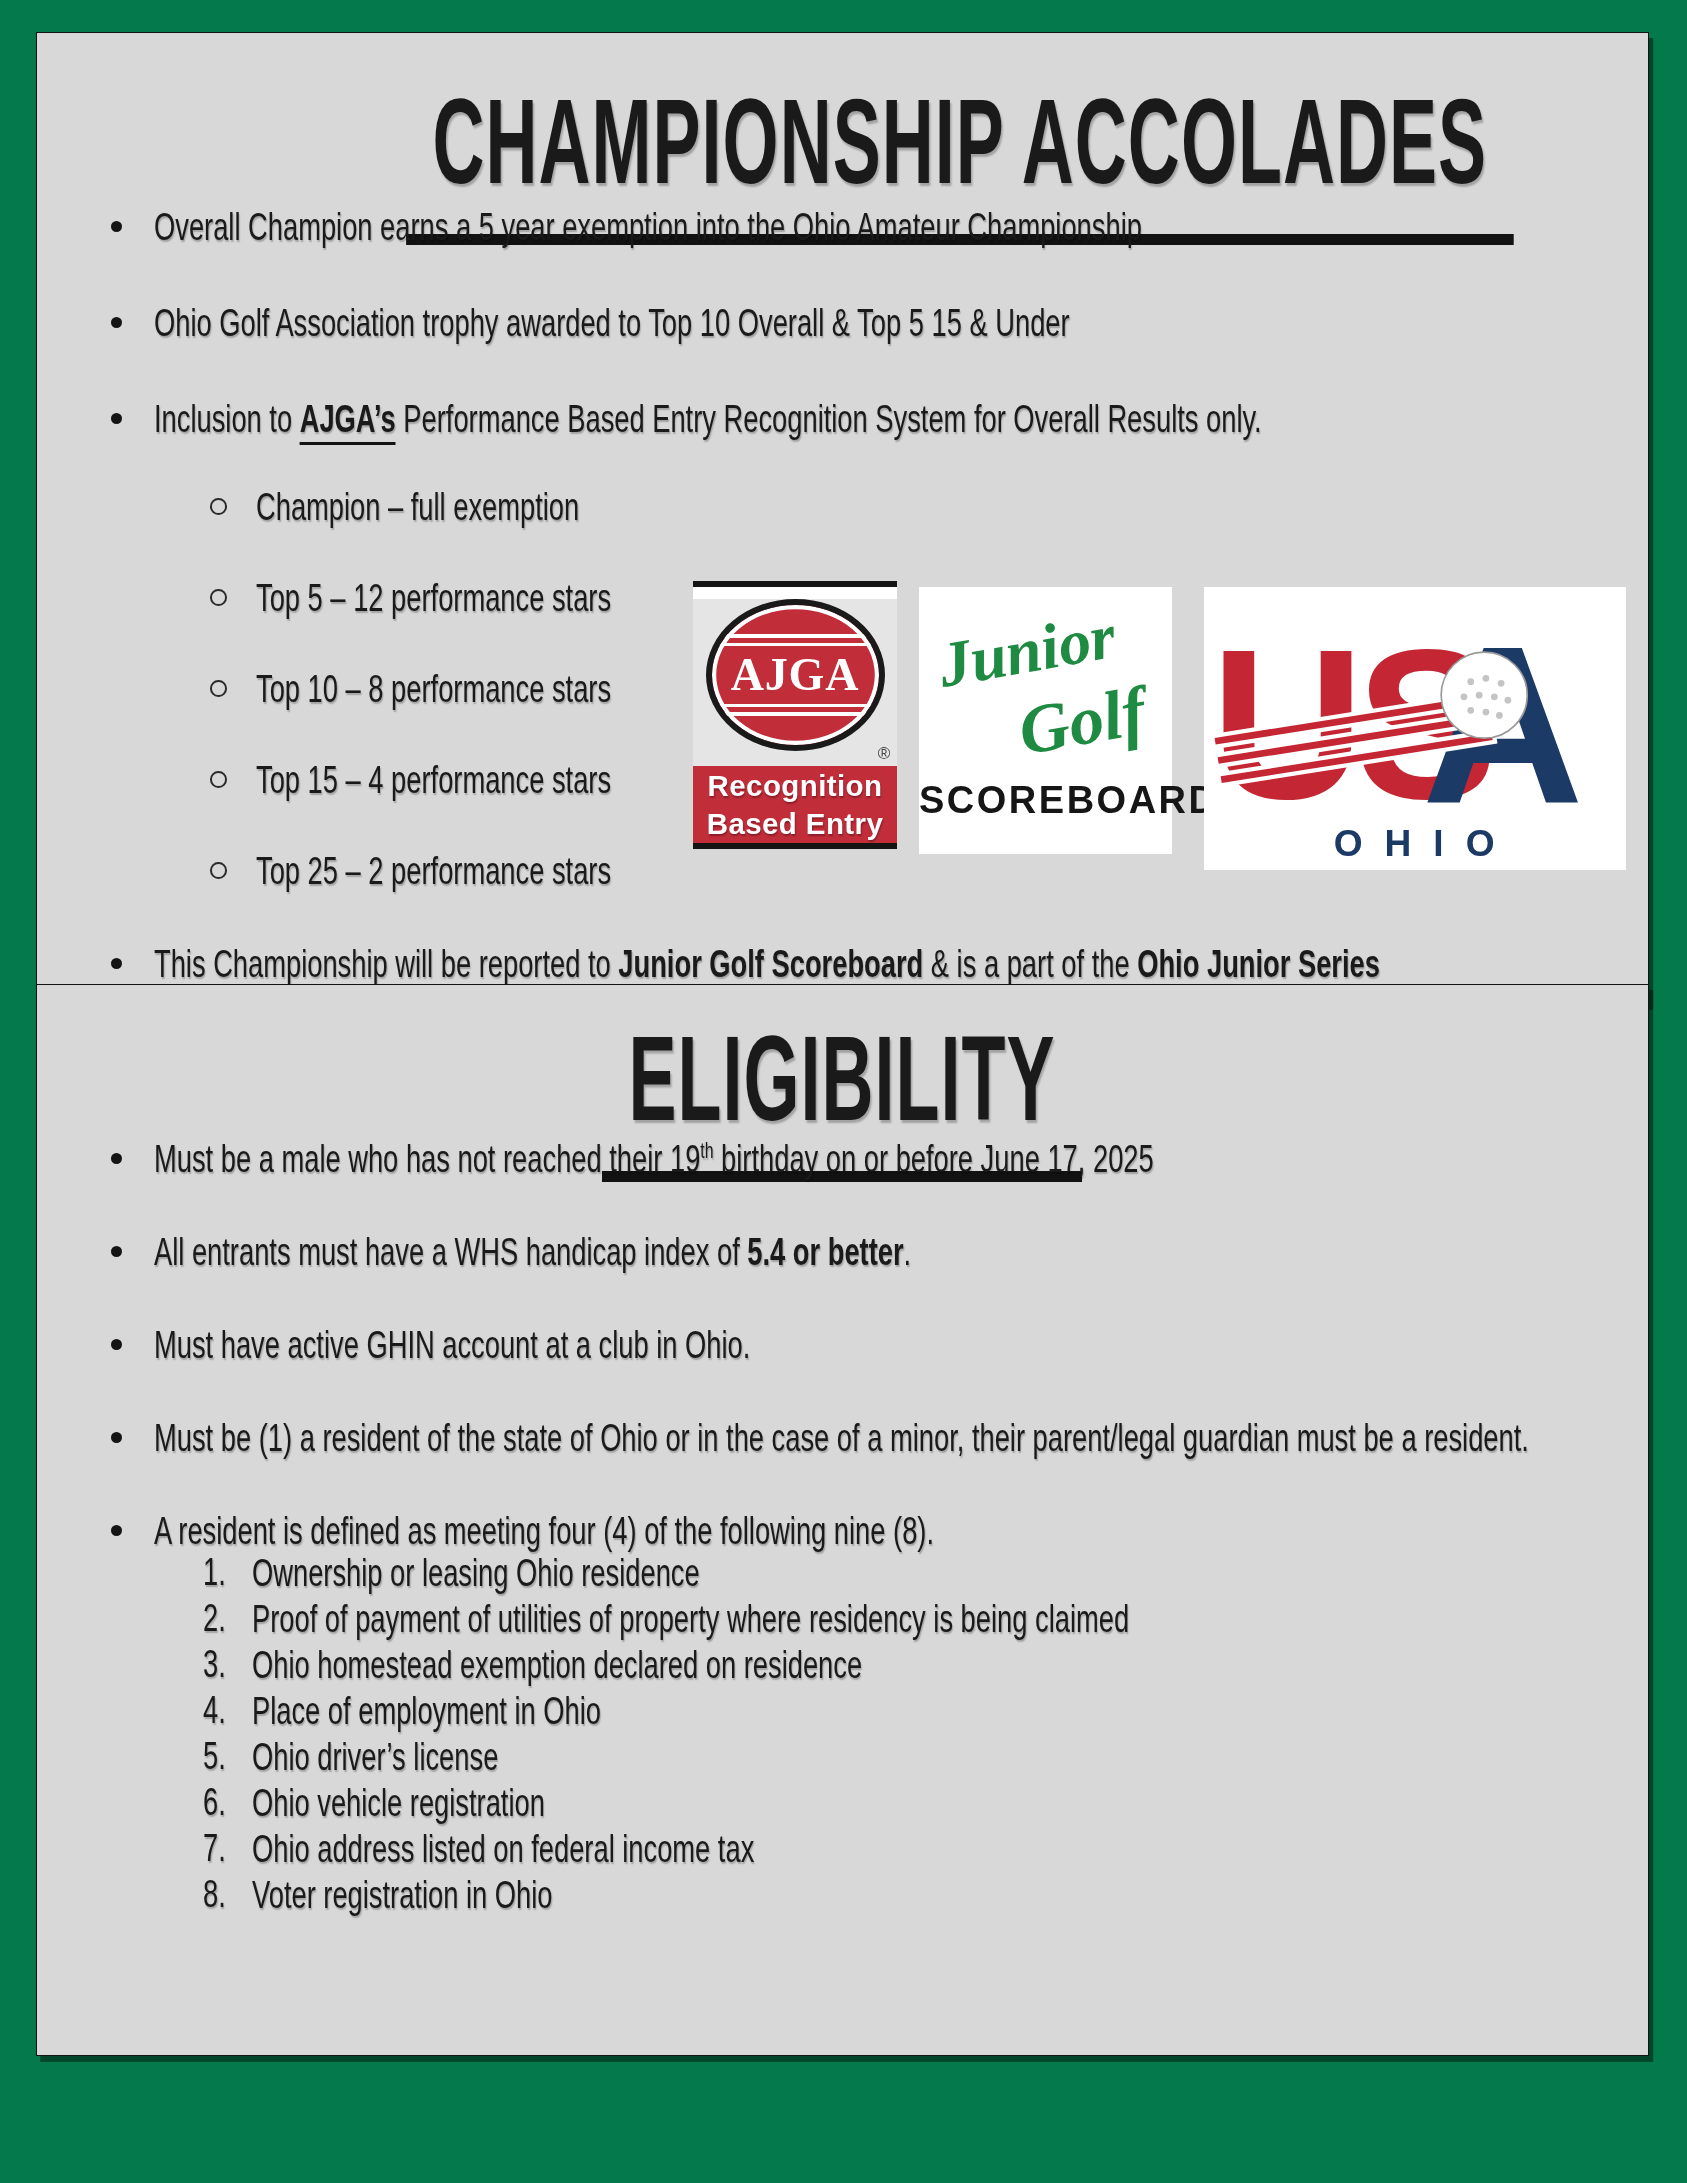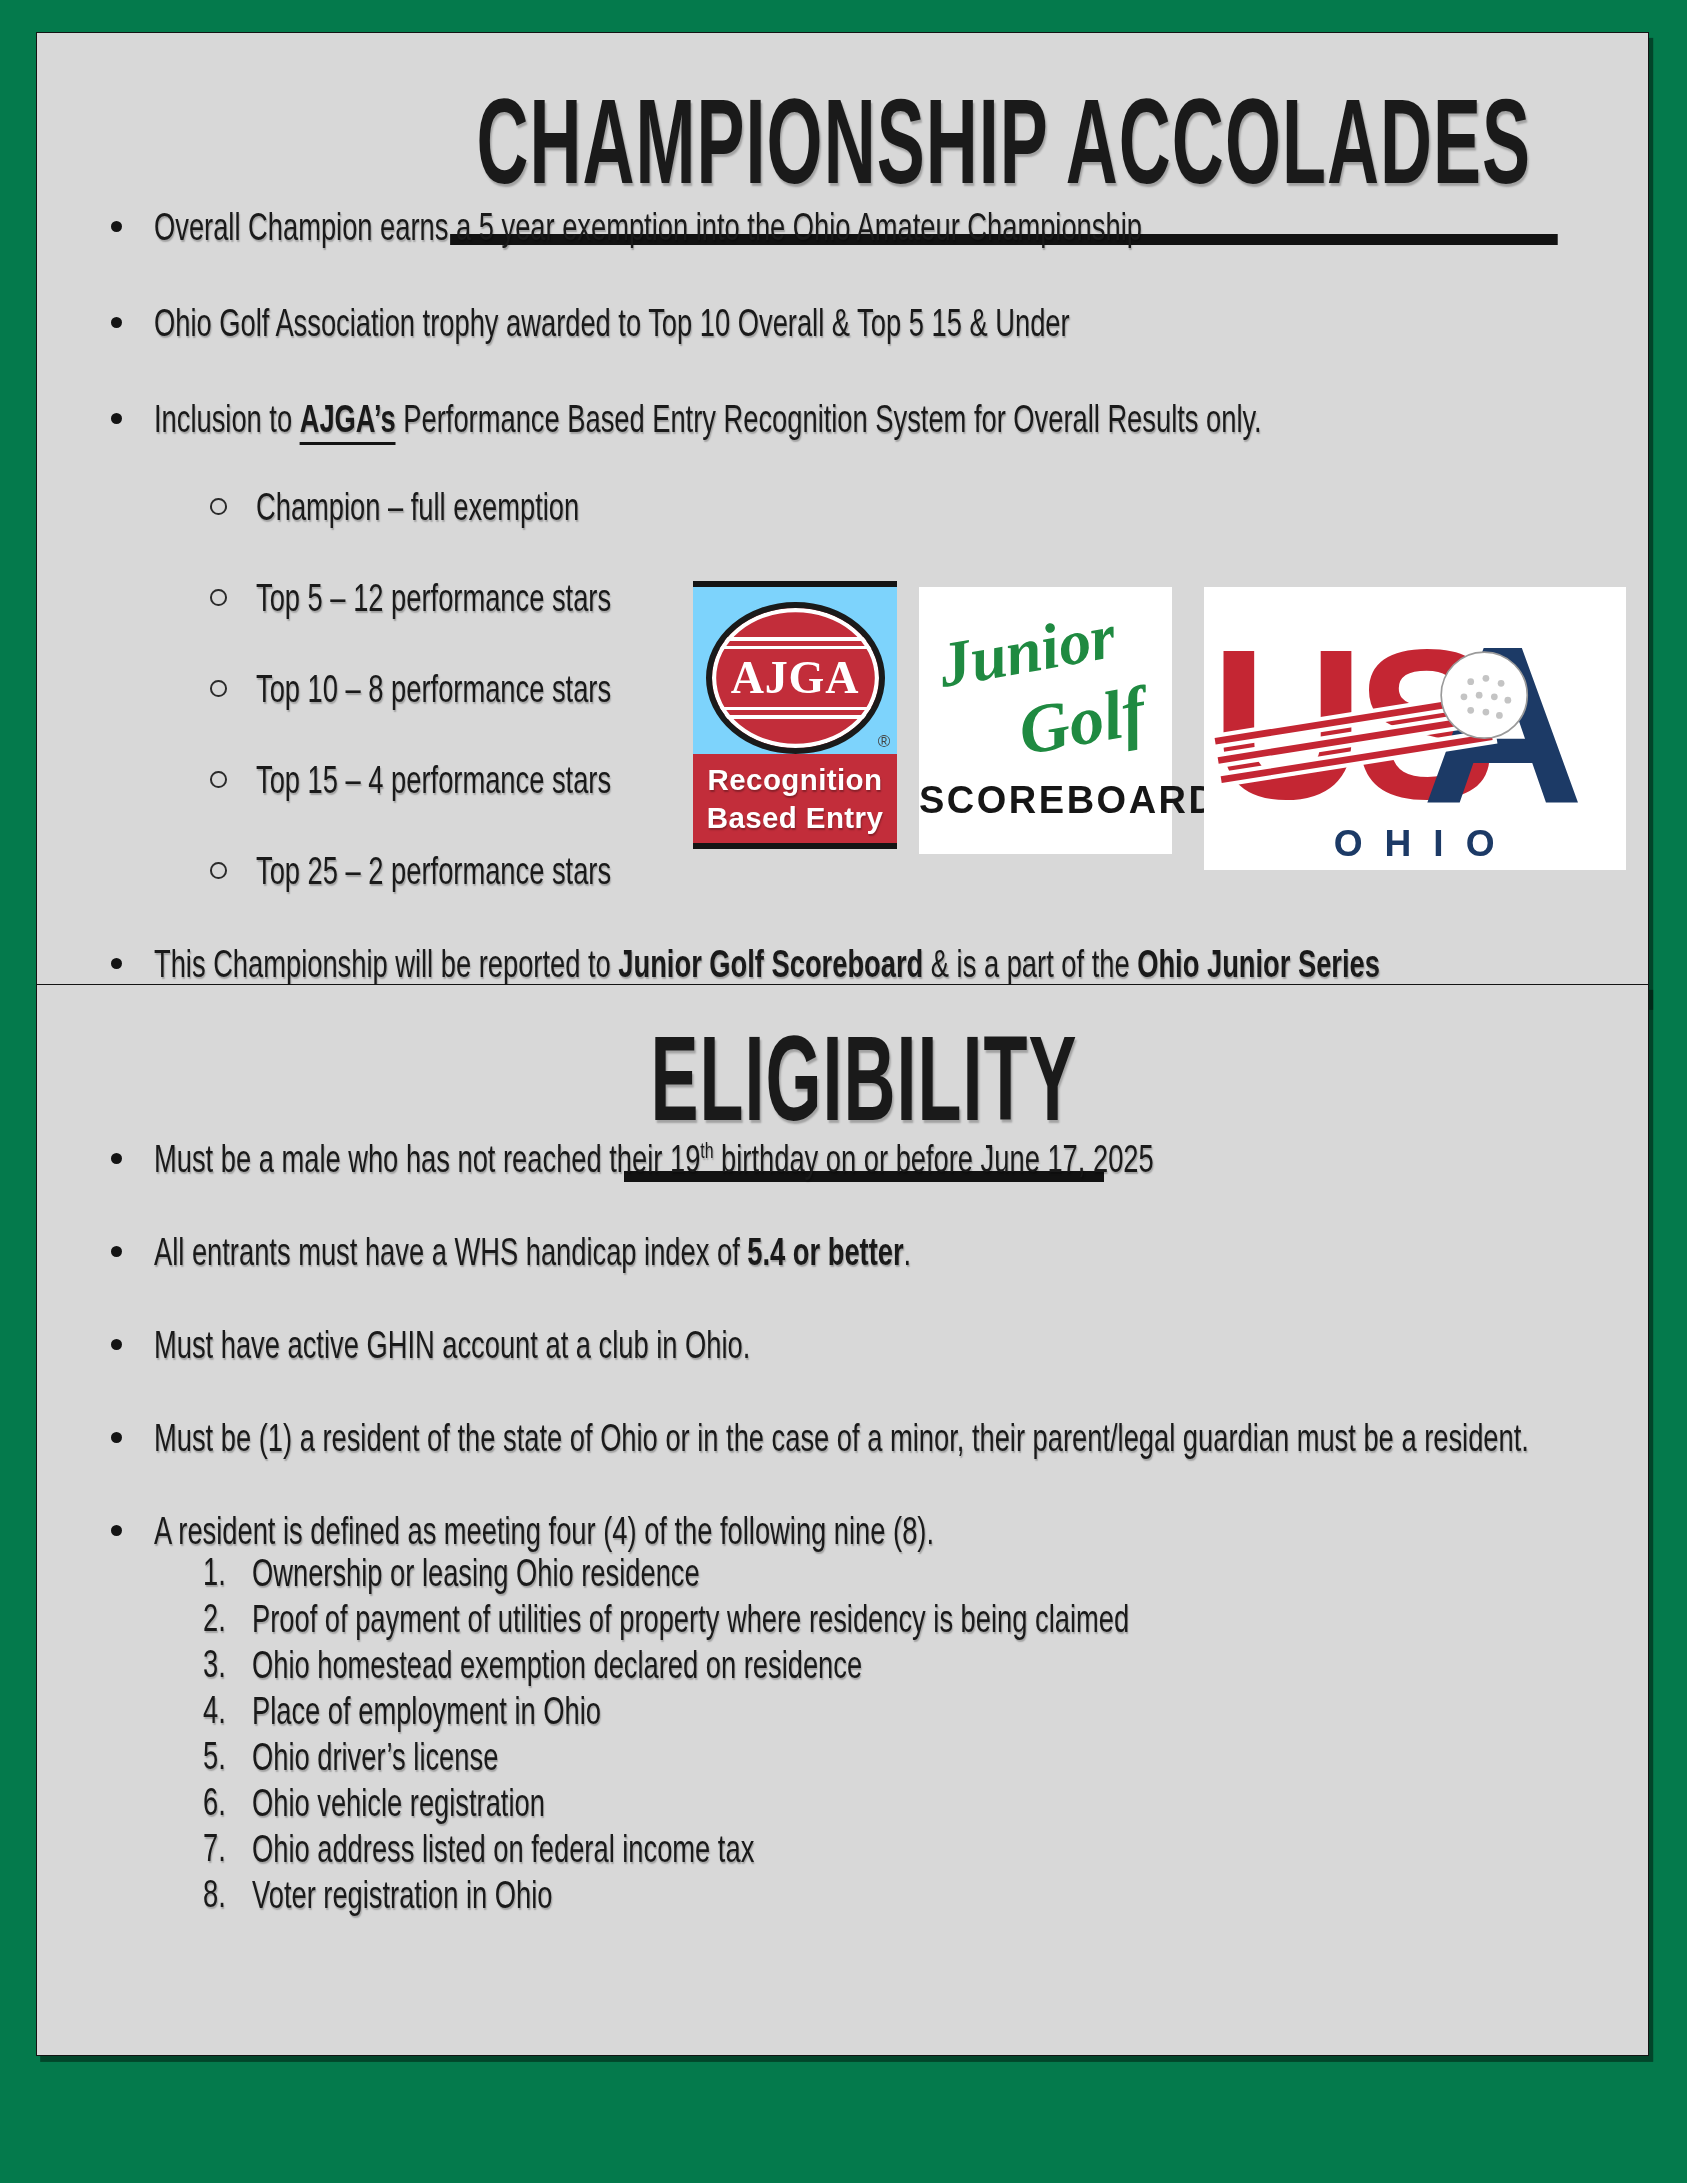--- a/index.html
+++ b/index.html
@@ -11,21 +11,21 @@
   }
   .panel{
     position:absolute;left:36px;width:1611px;
     background:var(--panel_bg,#D8D8D8);
     border:1.7px solid #141414;
     box-shadow:4.2px 5.9px 0 rgba(0,15,8,.5);
   }
   #panel-accolades{top:32px;height:970px;}
   #panel-eligibility{top:984px;height:1070px;}
 
-  .title-wrap{position:absolute;left:0;right:0;text-align:center;padding-left:44px;}
+  .title-wrap{position:absolute;left:0;right:0;text-align:center;}
   #panel-accolades .title-wrap{top:47px;}
   #panel-eligibility .title-wrap{top:32px;}
   .big-title{
     display:inline-block;font-size:120px;font-weight:bold;line-height:1.02;
     letter-spacing:1.7px;white-space:nowrap;
     transform:scaleX(.60);transform-origin:50% 0;
     border-bottom:11.8px solid #121212;padding:0 44px 32px;
     text-shadow:2.5px 3.4px 2.5px rgba(0,0,0,.25);
   }
 
@@ -56,21 +56,21 @@
   .mk-num{position:absolute;left:0;top:0;font-size:39px;line-height:46px;text-shadow:1.3px 2.1px 1.7px rgba(0,0,0,.25);}
 
   .b{font-weight:bold;}
   .u{border-bottom:3.4px solid #141414;padding-bottom:1.7px;}
   sup{font-size:58%;vertical-align:super;line-height:0;}
 
   
   .logo{position:absolute;background:#fff;}
   #logo-ajga{left:656px;top:548px;width:204px;height:268px;display:flex;flex-direction:column;}
   .ajga-bar{height:5.9px;background:#141414;flex:0 0 auto;}
-  .ajga-mid{flex:0 0 167px;position:relative;display:flex;align-items:flex-end;justify-content:center;background:#7dd3fc;}
+  .ajga-mid{flex:0 0 167px;position:relative;display:flex;align-items:flex-start;justify-content:center;background:#e5e5e5;margin-top:12px;}
   .ajga-oval{
     width:167px;height:140px;border-radius:50%;
     background:var(--ajga_red,#C22D3A);
     border:6.7px solid #1a1a1a;box-shadow:inset 0 0 0 4.2px #fff;
     display:flex;flex-direction:column;align-items:center;justify-content:center;overflow:hidden;
   }
   .ajga-ln{width:120%;height:3.4px;background:#fff;margin:2.5px 0;flex:0 0 auto;}
   .ajga-acronym{
     font-family:"Liberation Serif","DejaVu Serif",serif;font-weight:bold;
     font-size:46px;color:#fff;letter-spacing:0.8px;line-height:1;margin:3.4px 0;

